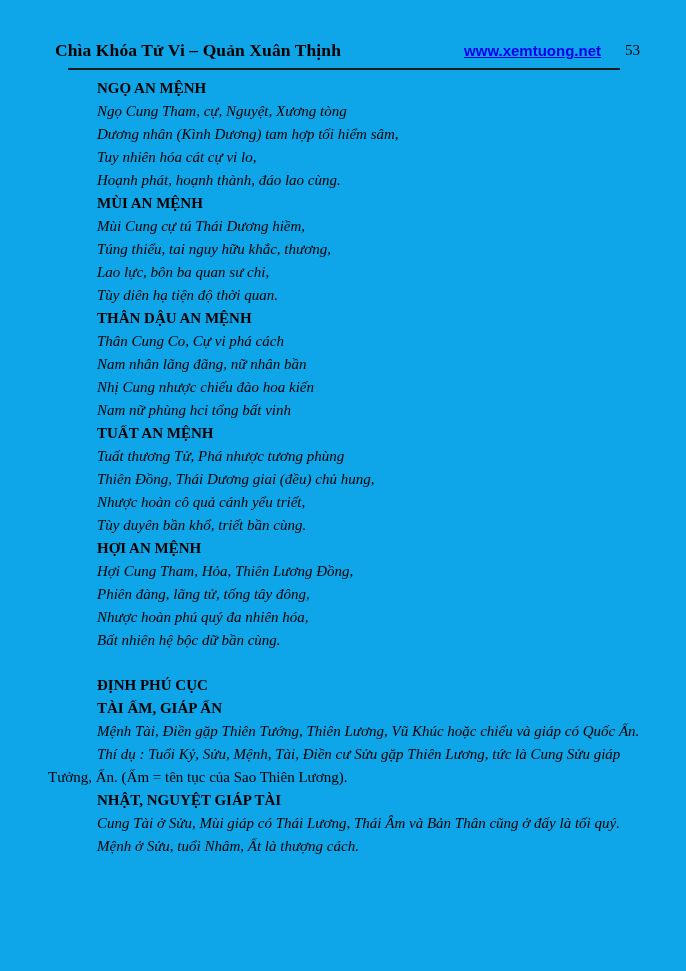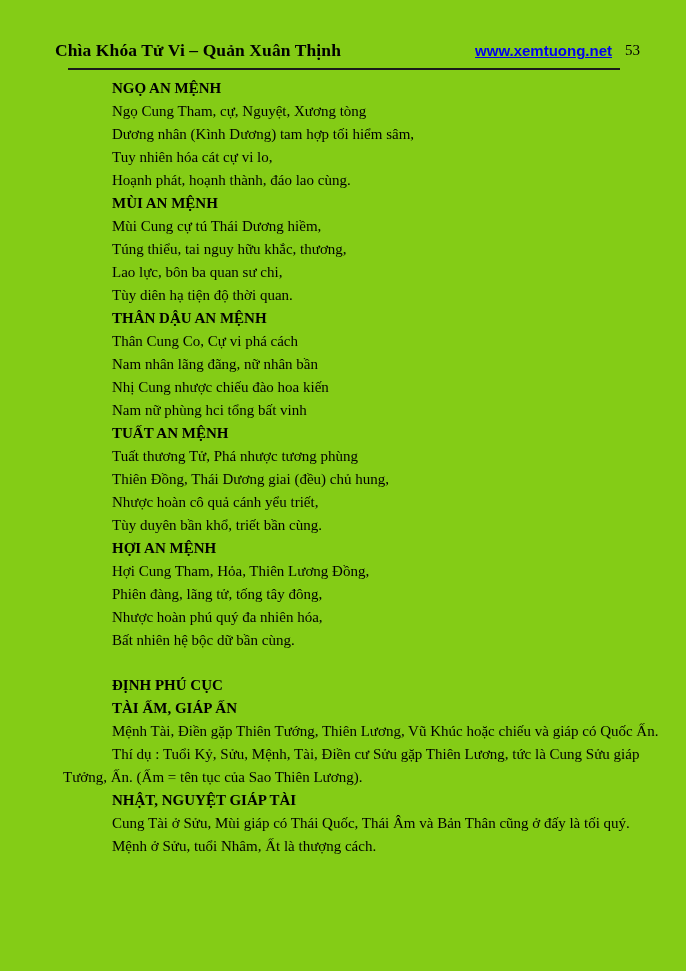--- a/index.html
+++ b/index.html
@@ -1,20 +1,20 @@
 <!DOCTYPE html>
 <html><head>
 <meta charset="utf-8">
 <style>
   html, body { margin: 0; padding: 0; background: #ffffff; }
   .page {
     position: relative;
     width: 686px;
     height: 971px;
-    background: #84cc16;
+    background: #0ea5e9;
     color: #000000;
     font-family: "Liberation Serif", "DejaVu Serif", serif;
     overflow: hidden;
   }
   .page-header {
     position: absolute;
     top: 40px;
     left: 55px;
     right: 46px;
     display: flex;
@@ -23,21 +23,21 @@
   }
   .book-title {
     font-weight: bold;
     font-size: 17.5px;
     letter-spacing: 0.1px;
     white-space: nowrap;
   }
   .header-right {
     display: flex;
     align-items: flex-end;
-    gap: 13px;
+    gap: 24px;
   }
   .website-link {
     font-family: "Liberation Sans", "DejaVu Sans", sans-serif;
     font-weight: bold;
     font-size: 15px;
     text-decoration: underline;
     cursor: pointer;
     white-space: nowrap;
   }
   .page-number {
@@ -47,26 +47,26 @@
     position: absolute;
     top: 68px;
     left: 68px;
     width: 552px;
     height: 2px;
     background: #1a1a1a;
   }
   .content {
     position: absolute;
     top: 77px;
-    left: 63px;
+    left: 48px;
     width: 563px;
     font-size: 15px;
     line-height: 23px;
   }
-  .content .line    { margin-left: 49px; white-space: nowrap; }
+  .content .line    { margin-left: 49px; white-space: nowrap; font-style: italic; }
   .content .heading { margin-left: 49px; font-weight: bold; white-space: nowrap; }
   .content .outdent { margin-left: 0;  white-space: nowrap; }
   .content .spacer  { height: 22px; }
 </style>
 </head>
 <body>
 
 <div class="page">
   <div class="page-header">
     <span class="book-title">Chìa Khóa Tử Vi – Quản Xuân Thịnh</span>
@@ -102,16 +102,16 @@
       <div class="line">Phiên đàng, lãng tử, tống tây đông,</div>
       <div class="line">Nhược hoàn phú quý đa nhiên hóa,</div>
       <div class="line">Bất nhiên hệ bộc dữ bần cùng.</div>
       <div class="spacer"></div>
       <div class="heading">ĐỊNH PHÚ CỤC</div>
       <div class="heading">TÀI ẤM, GIÁP ẤN</div>
       <div class="line">Mệnh Tài, Điền gặp Thiên Tướng, Thiên Lương, Vũ Khúc hoặc chiếu và giáp có Quốc Ấn.</div>
       <div class="line">Thí dụ : Tuổi Kỷ, Sửu, Mệnh, Tài, Điền cư Sửu gặp Thiên Lương, tức là Cung Sửu giáp</div>
       <div class="outdent">Tưởng, Ấn. (Ấm = tên tục của Sao Thiên Lương).</div>
       <div class="heading">NHẬT, NGUYỆT GIÁP TÀI</div>
-      <div class="line">Cung Tài ở Sửu, Mùi giáp có Thái Quốc, Thái Âm và Bản Thân cũng ở đấy là tối quý.</div>
+      <div class="line">Cung Tài ở Sửu, Mùi giáp có Thái Lương, Thái Âm và Bản Thân cũng ở đấy là tối quý.</div>
       <div class="line">Mệnh ở Sửu, tuổi Nhâm, Ất là thượng cách.</div>
     </main>
 </div>
 
 </body></html>

